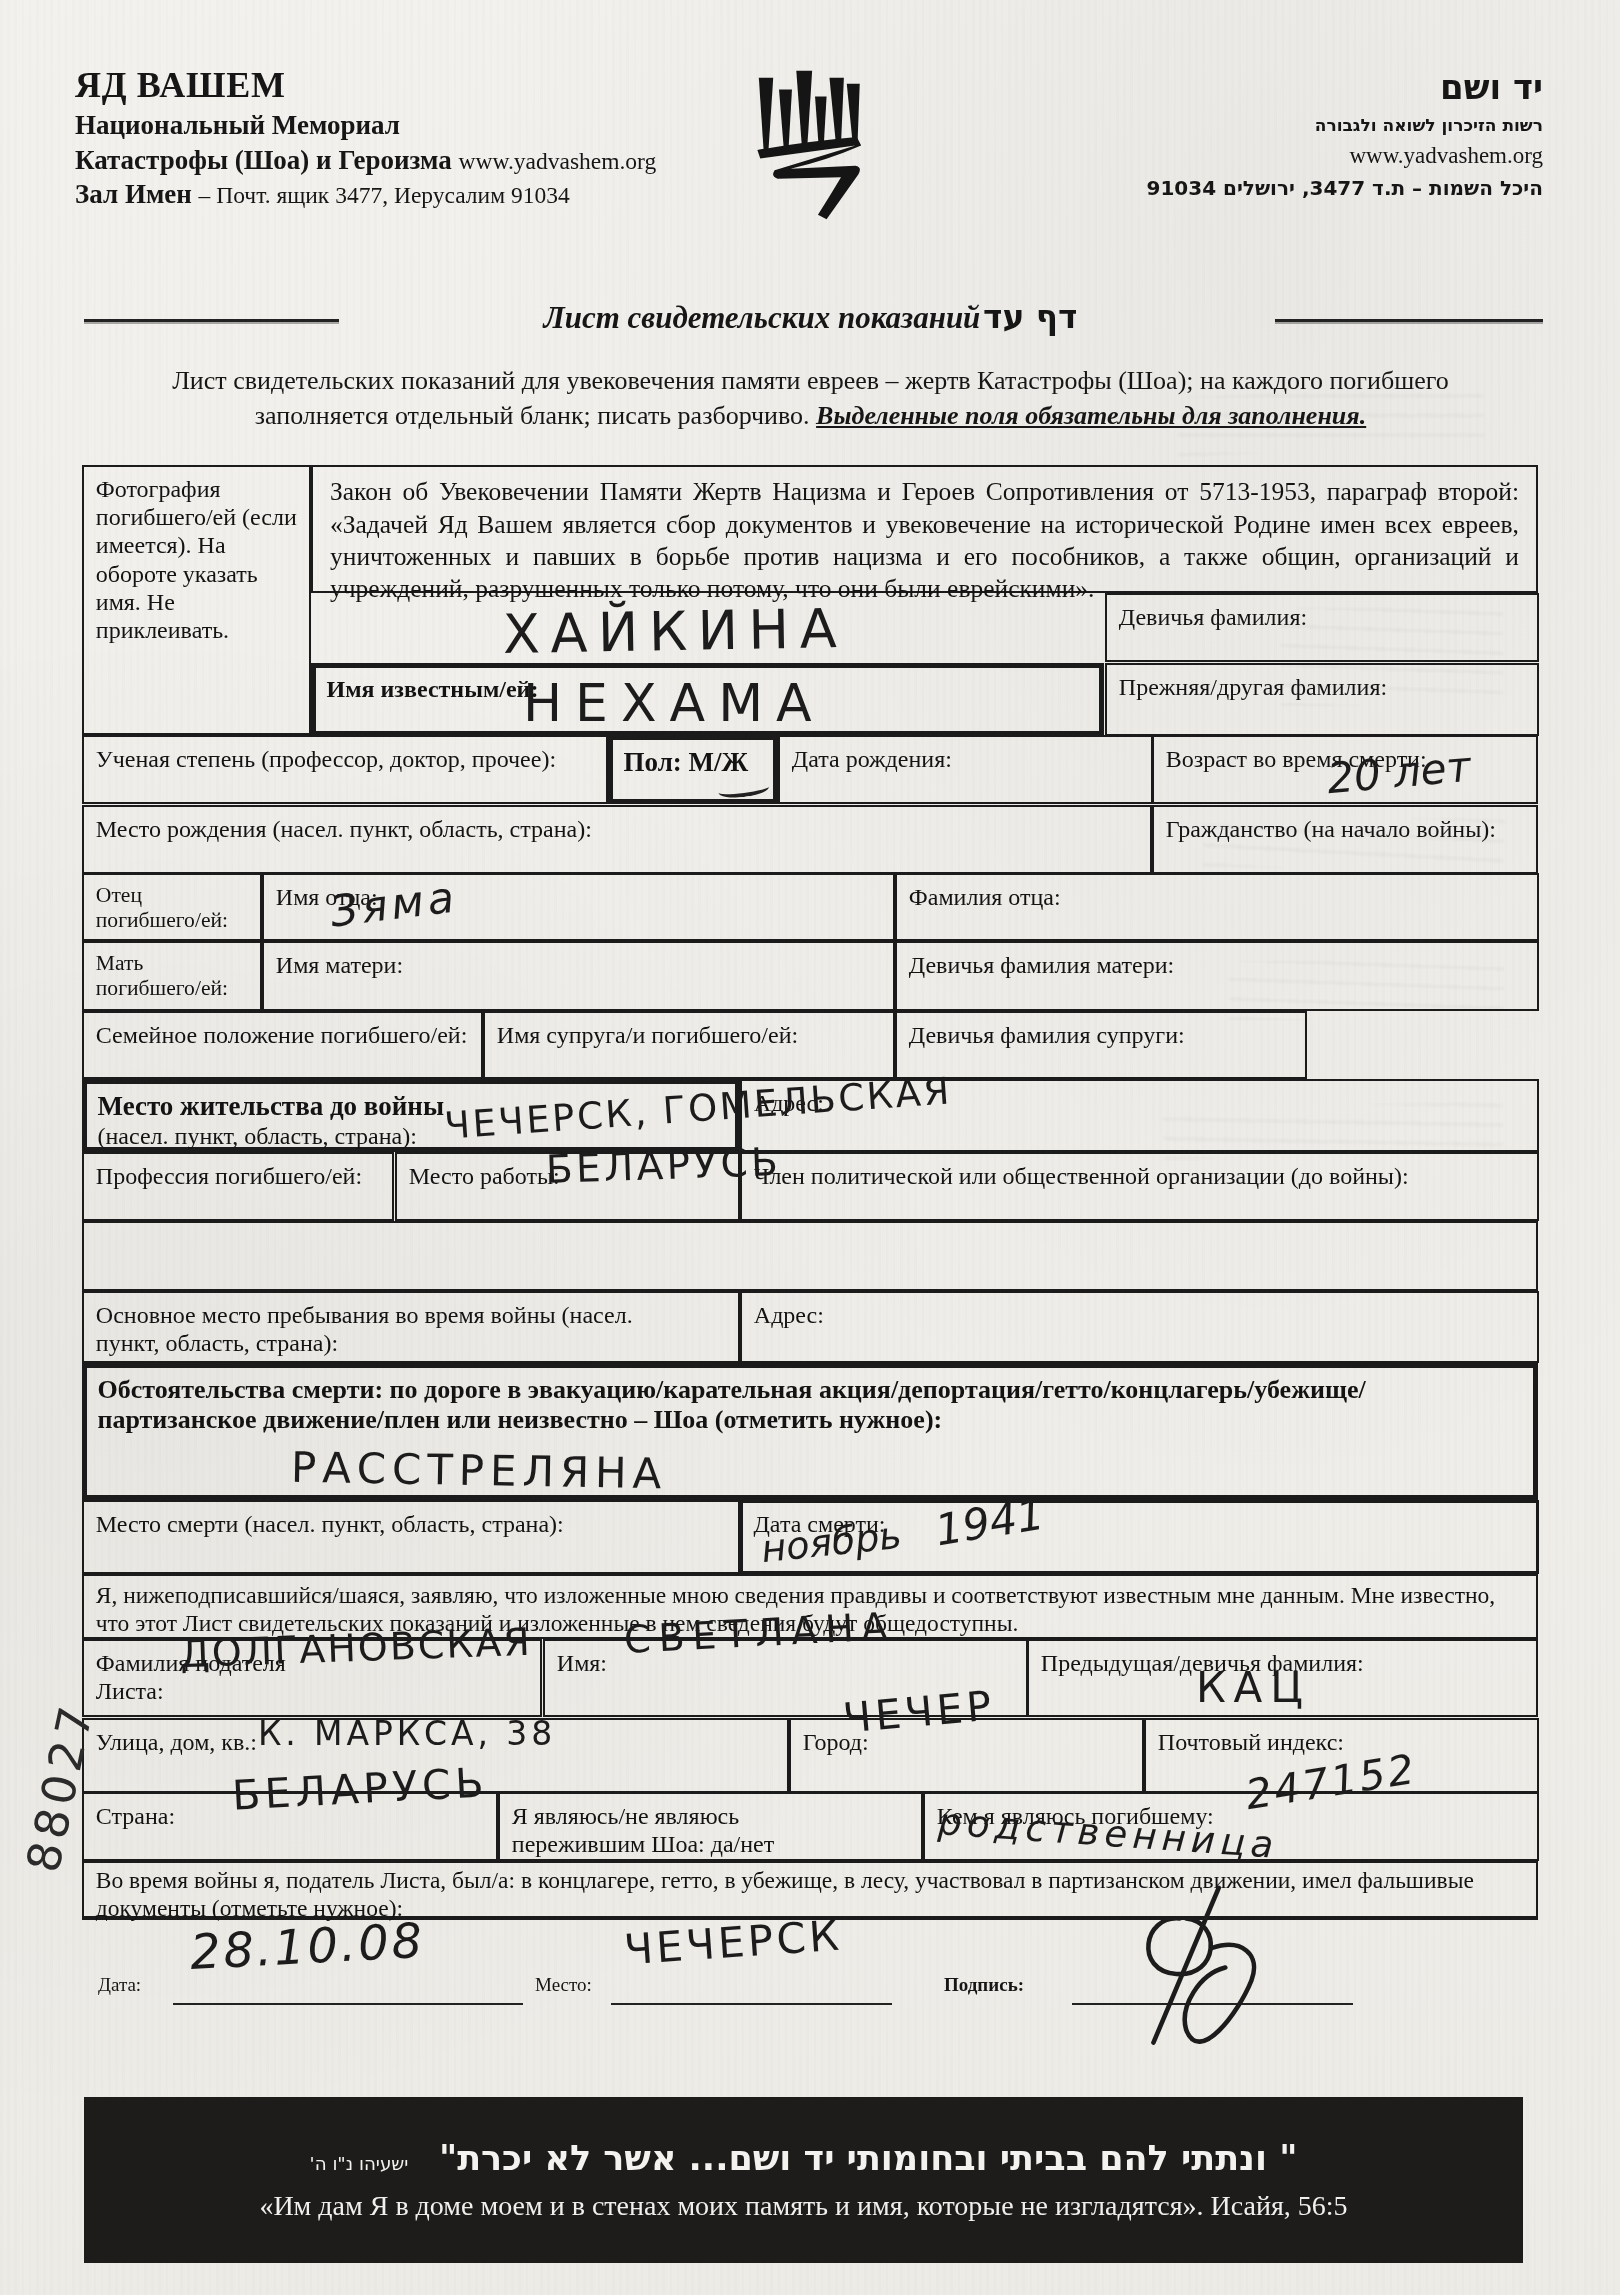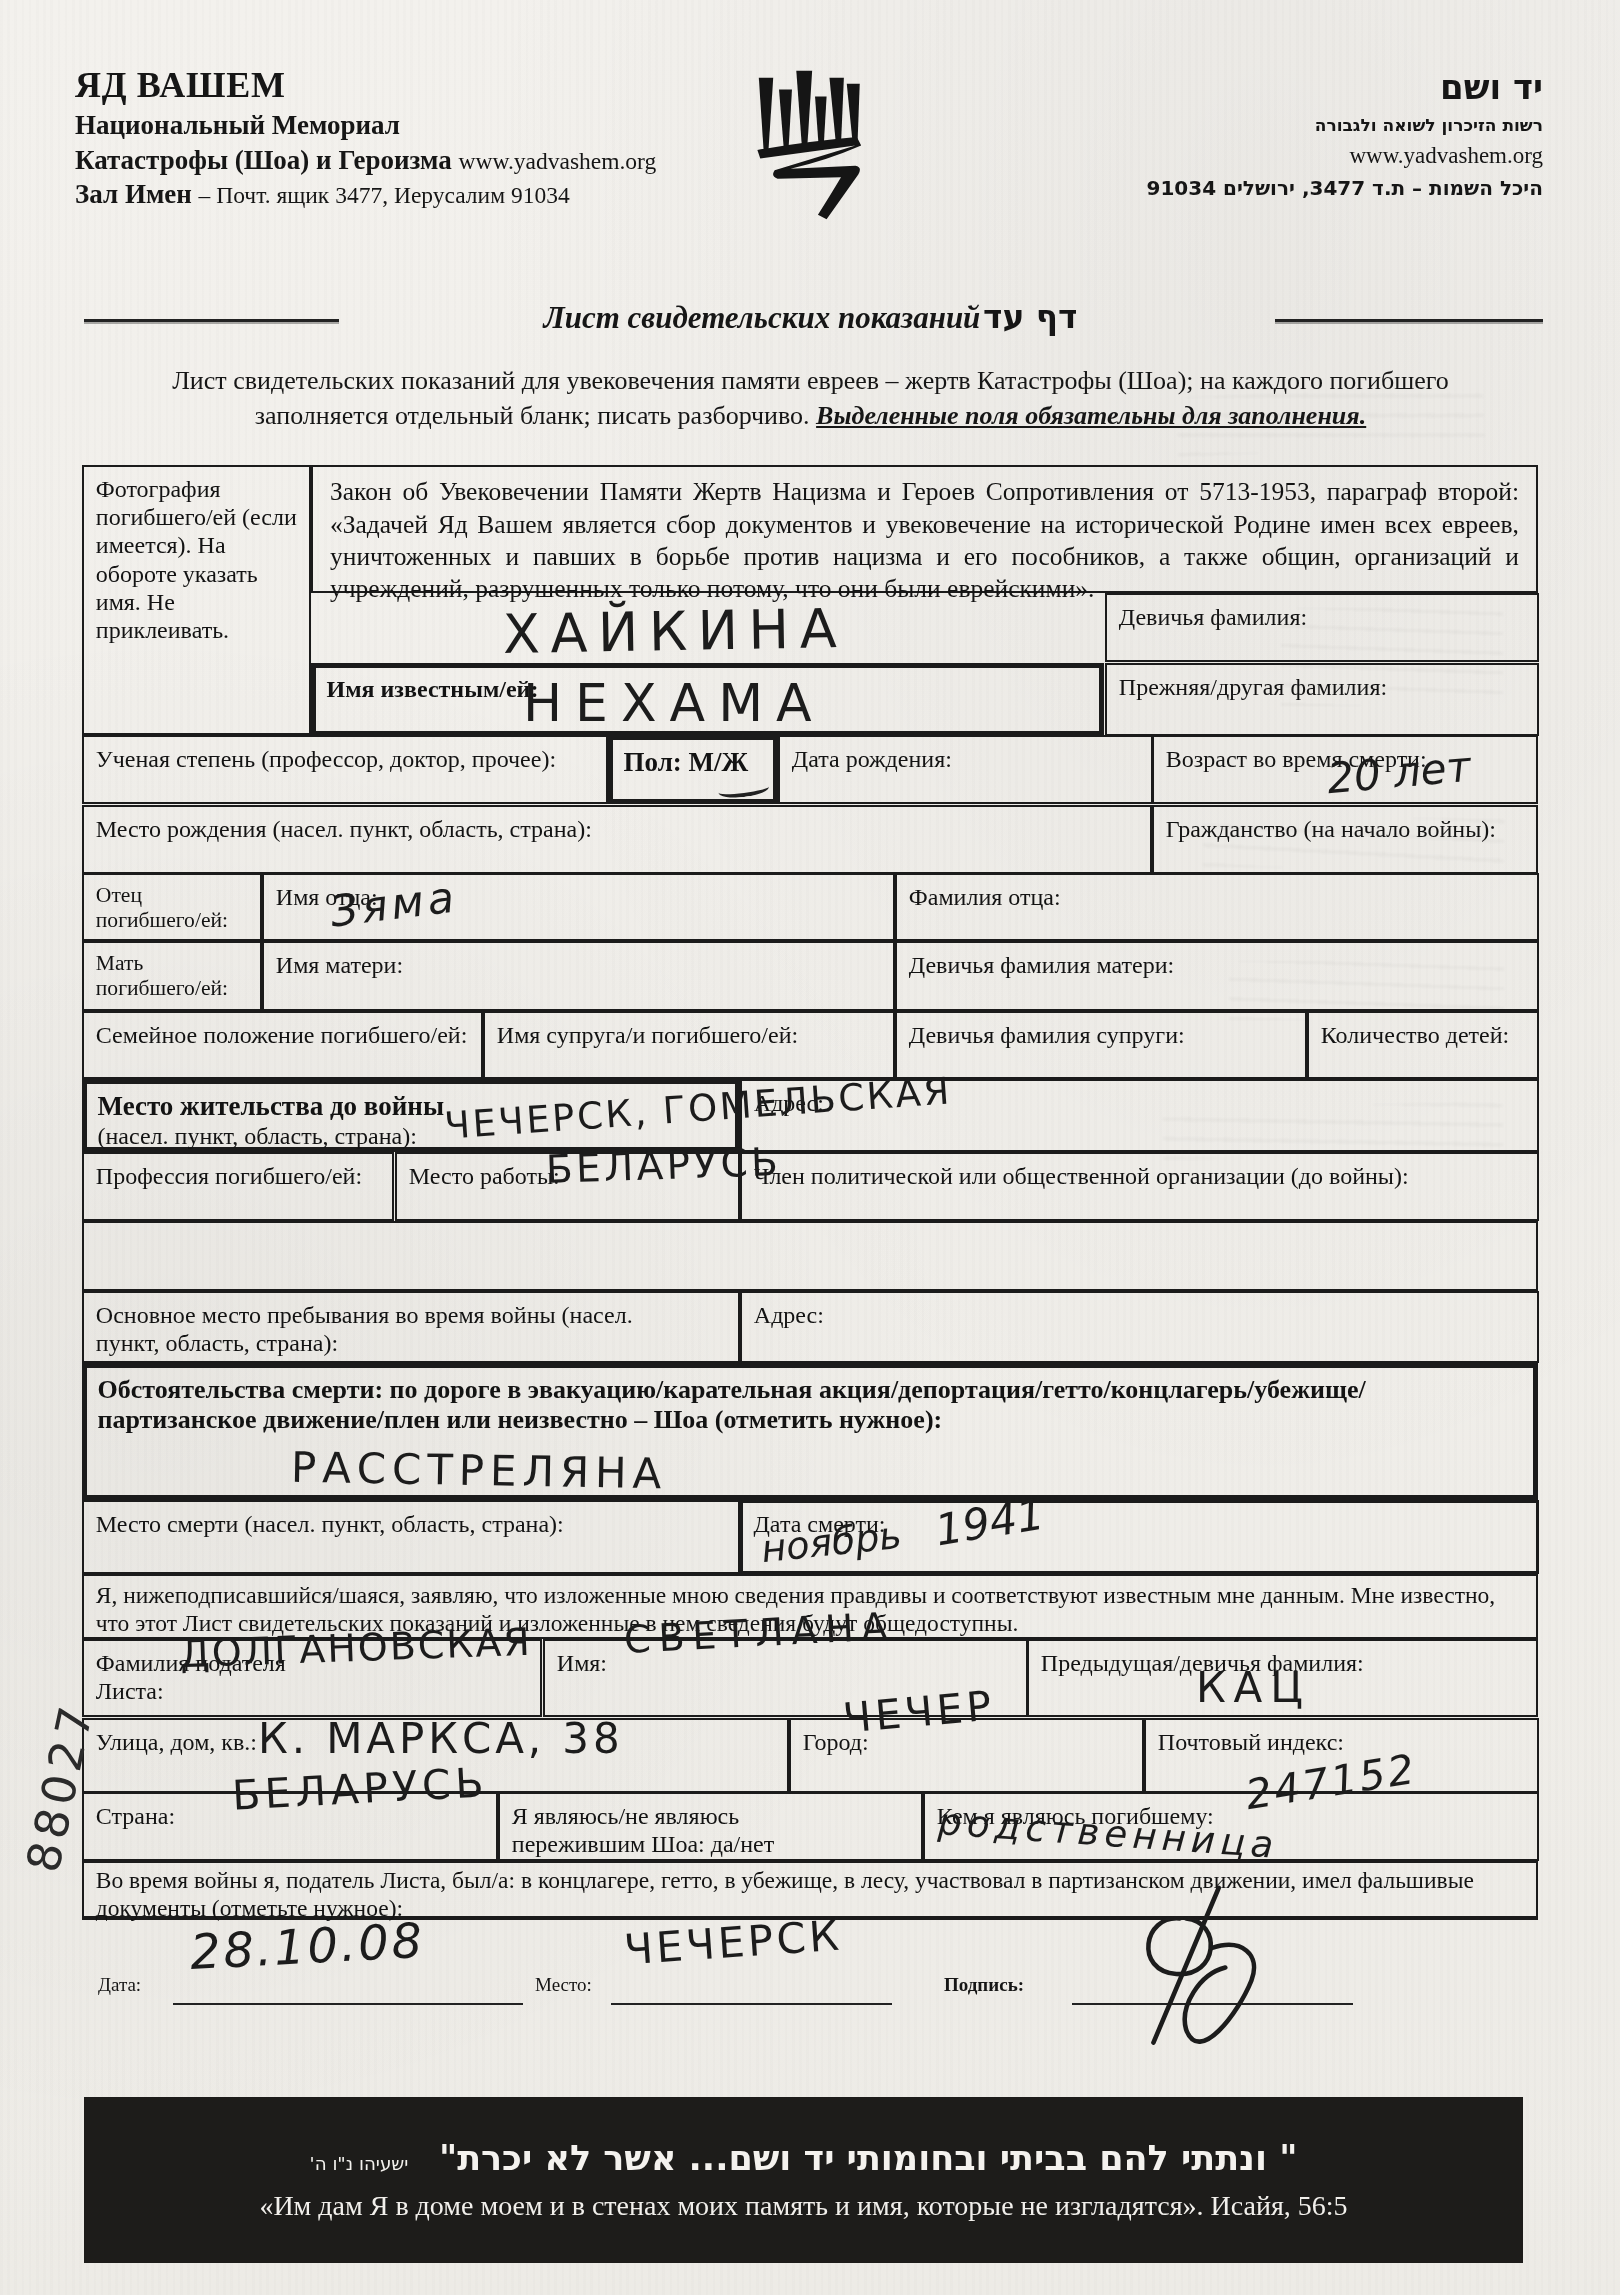--- a/index.html
+++ b/index.html
@@ -160,23 +160,20 @@
 
   <div class="cell" style="left:82px;top:1011px;width:401px;height:68px;">
     <span>Семейное положение погибшего/ей:</span>
   </div>
   <div class="cell" style="left:483px;top:1011px;width:412px;height:68px;">
     <span>Имя супруга/и погибшего/ей:</span>
   </div>
   <div class="cell" style="left:895px;top:1011px;width:412px;height:68px;">
     <span>Девичья фамилия супруги:</span>
   </div>
-  <div class="cell" style="left:1307px;top:1011px;width:232px;height:68px;">
-    <span>Количество детей:</span>
-  </div>
 
   <div class="cell thick" style="left:82px;top:1079px;width:658px;height:73px;">
     <div class="b" style="font-size:27px;">Место жительства до войны</div>
     <div>(насел. пункт, область, страна):</div>
   </div>
   <div class="cell" style="left:740px;top:1079px;width:799px;height:73px;">
     <span>Адрес:</span>
   </div>
 
   <div class="cell" style="left:82px;top:1152px;width:312px;height:69px;">
@@ -253,21 +250,21 @@
   <div class="abs" style="left:718px;top:782px;width:51px;height:10.5px;border-bottom:4.6px solid #222;border-radius:50%;transform:rotate(-7deg);z-index:6;"></div>
   <div class="hw it" style="left:330px;top:879px;font-size:43px;letter-spacing:3.9px;transform:rotate(-7deg);">Зяма</div>
   <div class="hw" style="left:444px;top:1087px;font-size:37px;letter-spacing:2.6px;transform:rotate(-4deg);">ЧЕЧЕРСК, ГОМЕЛЬСКАЯ</div>
   <div class="hw" style="left:546px;top:1143px;font-size:39px;letter-spacing:3.3px;transform:rotate(-2deg);">БЕЛАРУСЬ</div>
   <div class="hw" style="left:291px;top:1446px;font-size:42px;letter-spacing:5.9px;transform:rotate(1deg);">РАССТРЕЛЯНА</div>
   <div class="hw it" style="left:761px;top:1520px;font-size:38px;transform:rotate(-6deg);">ноябрь</div>
   <div class="hw it" style="left:935px;top:1497px;font-size:43px;transform:rotate(-9deg);">1941</div>
   <div class="hw" style="left:180px;top:1626px;font-size:38px;letter-spacing:2px;transform:rotate(-2deg);">ДОЛГАНОВСКАЯ</div>
   <div class="hw" style="left:624px;top:1611px;font-size:38px;letter-spacing:7.8px;transform:rotate(-3deg);">СВЕТЛАНА</div>
   <div class="hw" style="left:1196px;top:1663px;font-size:42px;letter-spacing:7.8px;">КАЦ</div>
-  <div class="hw" style="left:258px;top:1714px;font-size:42px;letter-spacing:3.9px;">К. МАРКСА, 38</div>
+  <div class="hw" style="left:258px;top:1714px;font-size:33px;letter-spacing:3.9px;">К. МАРКСА, 38</div>
   <div class="hw" style="left:843px;top:1688px;font-size:41px;letter-spacing:3.9px;transform:rotate(-5deg);">ЧЕЧЕР</div>
   <div class="hw it" style="left:1245px;top:1758px;font-size:41px;letter-spacing:2.6px;transform:rotate(-9deg);">247152</div>
   <div class="hw" style="left:232px;top:1765px;font-size:41px;letter-spacing:4.6px;transform:rotate(-3deg);">БЕЛАРУСЬ</div>
   <div class="hw it" style="left:938px;top:1812px;font-size:37px;letter-spacing:5.2px;transform:rotate(4deg);">родственница</div>
 
   <div class="sigrow" style="left:98px;top:1966px;">Дата:</div>
   <div class="hw it" style="left:190px;top:1918px;font-size:48px;letter-spacing:2.6px;transform:rotate(-3deg);">28.10.08</div>
   <div class="sigline" style="left:173px;top:2003px;width:350px;"></div>
 
   <div class="sigrow" style="left:535px;top:1966px;">Место:</div>

